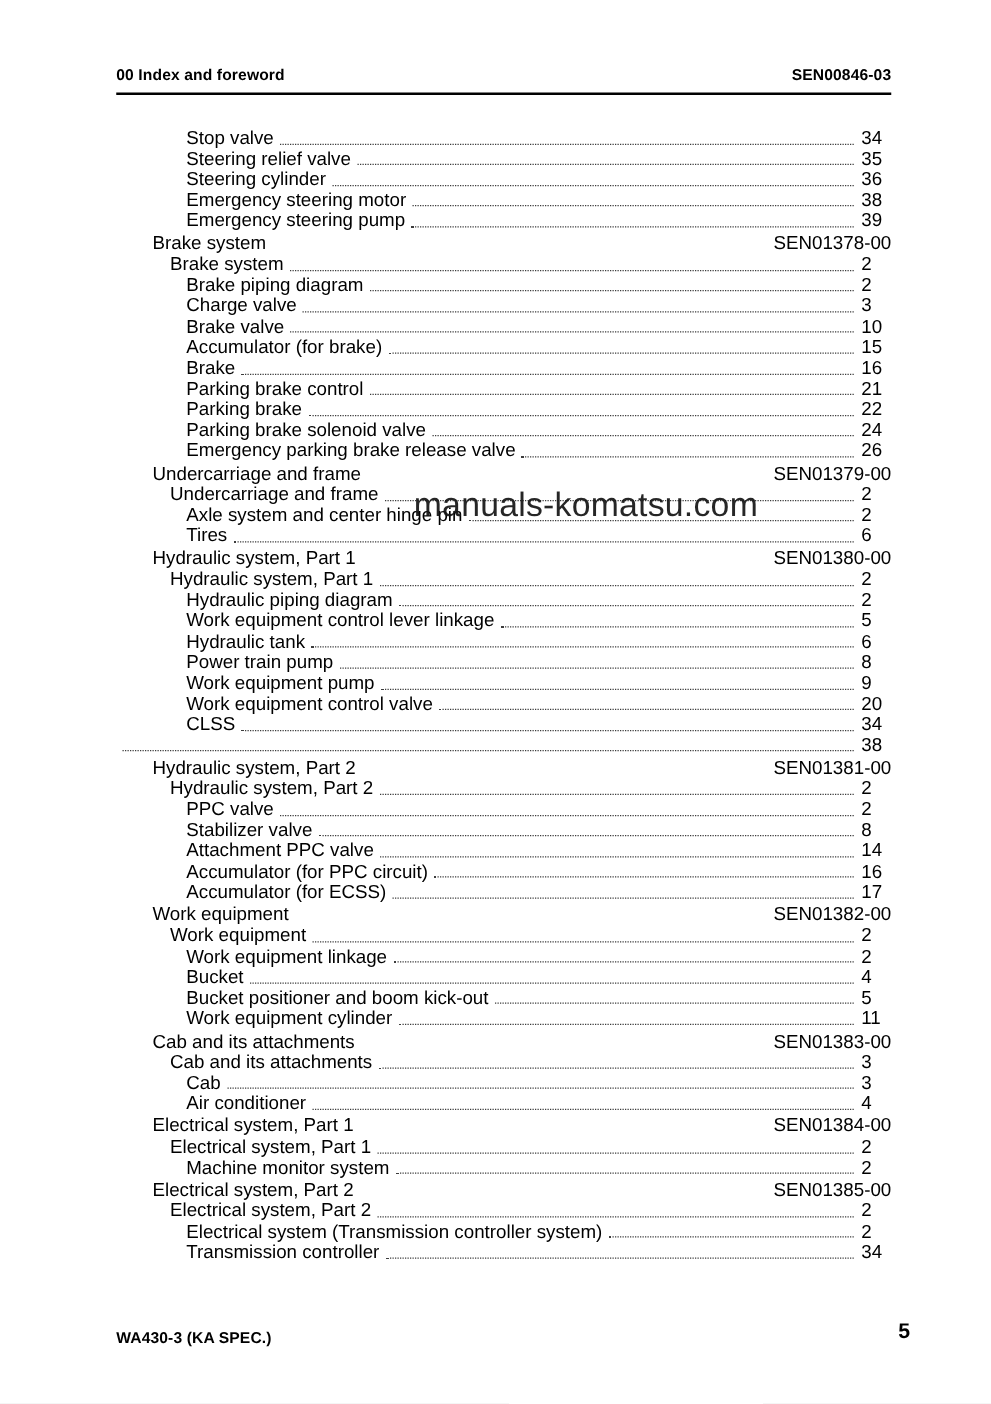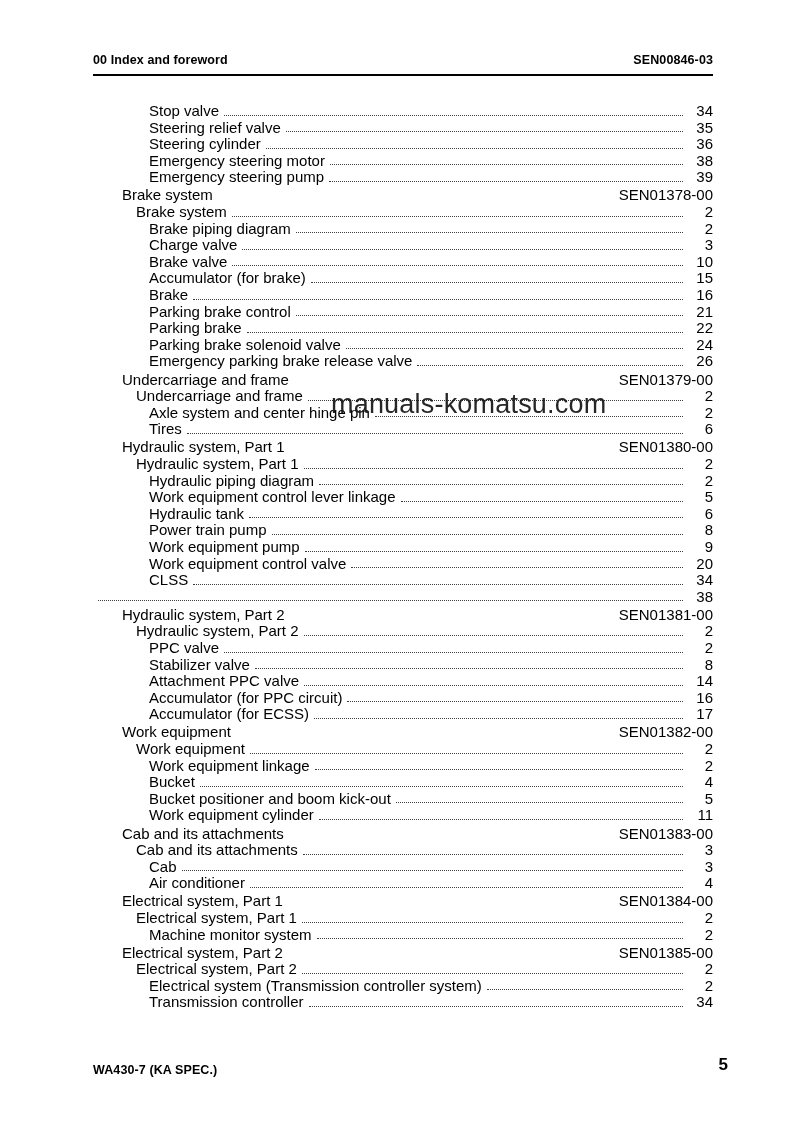--- a/index.html
+++ b/index.html
@@ -62,21 +62,20 @@
     min-width: 14px;
     align-self: flex-end;
     height: 0;
     margin: 0 6px 4px 5px;
     border-bottom: 1.7px dotted #3c3c3c;
   }
   .leader.hidden { visibility: hidden; border-bottom: none; }
   .toc-page {
     flex: 0 0 auto;
     min-width: 24px;
-    text-align: right;
   }
   .watermark {
     position: absolute;
     left: 331px;
     top: 391px;
     font-size: 27px;
     line-height: 1;
     font-weight: 400;
     letter-spacing: 0.2px;
     color: rgba(22, 22, 22, 0.93);
@@ -377,16 +376,16 @@
   </div>
       <div class="toc-row level-3">
     <span class="toc-label">Transmission controller</span>
     <span class="leader"></span>
     <span class="toc-page">34</span>
   </div>
     </div>
 
   <div class="watermark">manuals-komatsu.com</div>
 
-  <div class="footer-left">WA430-7 (KA SPEC.)</div>
+  <div class="footer-left">WA430-3 (KA SPEC.)</div>
   <div class="footer-page">5</div>
 
 </div>
 
 </body></html>

